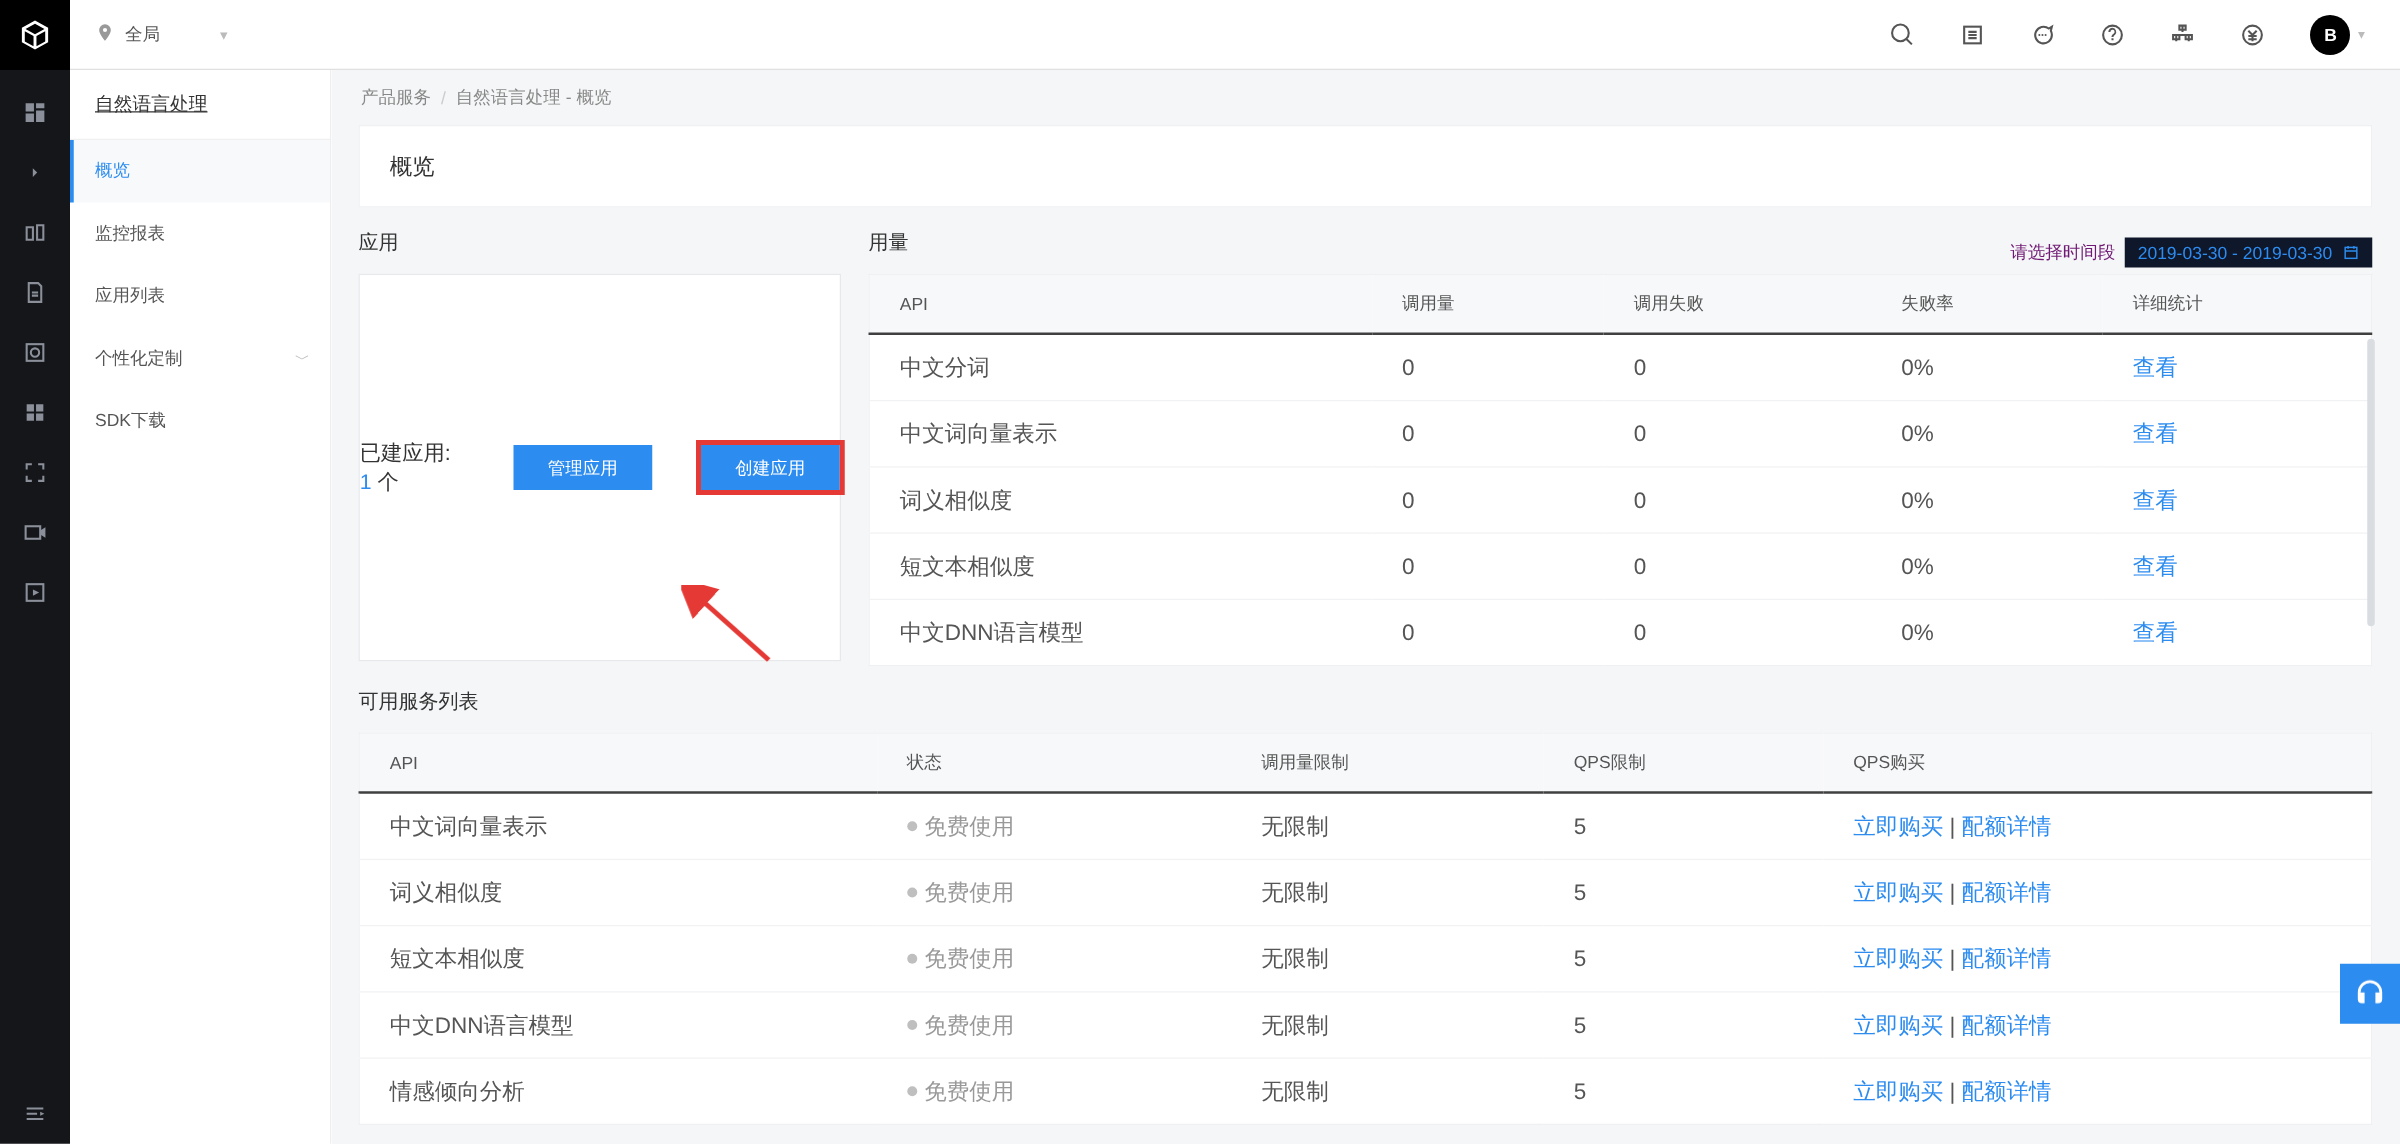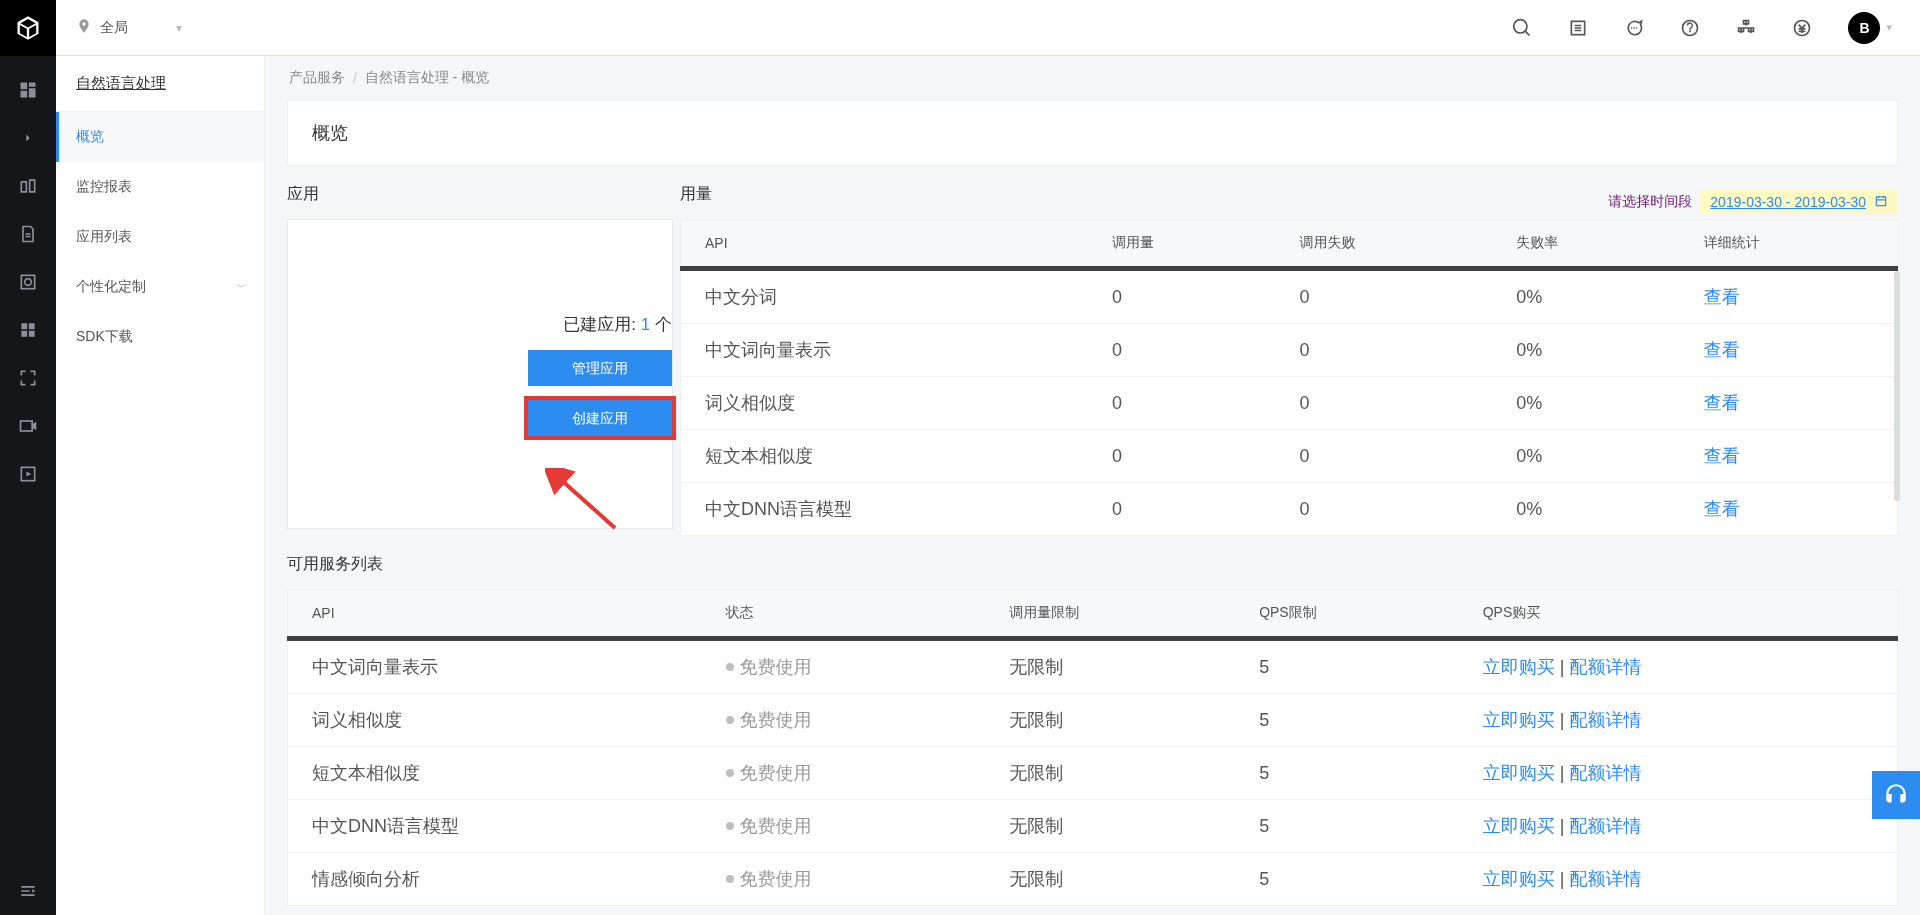--- a/index.html
+++ b/index.html
@@ -98,29 +98,29 @@
   }
   .breadcrumb .sep { margin: 0 8px; color: #ccc; }
 
   .card {
     background: #fff; border: 1px solid #eef0f2;
     margin: 0 22px 18px 22px; padding: 20px 24px;
   }
 
   .card h2.page-title { font-size: 18px; font-weight: 500; color: #333; }
 
-  .flex-row { display: flex; gap: 7px; margin: 0 22px 18px 22px; }
+  .flex-row { display: flex; gap: 22px; margin: 0 22px 18px 22px; }
   .panel { background: transparent; }
   .panel .panel-title { font-size: 16px; margin-bottom: 14px; color: #333; }
 
   .app-panel { width: 386px; }
   .app-box {
     border: 1px solid #e6e8eb; background: #fff;
-    height: 310px; display: flex; flex-direction: column;
-    align-items: flex-end; justify-content: center; gap: 14px;
+    height: 310px; display: flex; flex-direction: row;
+    align-items: center; justify-content: center; gap: 14px;
   }
   .app-box .built { font-size: 17px; color: #333; }
   .app-box .built .cnt { color: #2d8cf0; }
   .app-box .btn {
     width: 144px; height: 36px; line-height: 36px; text-align: center;
     background: #2d8cf0; color: #fff; font-size: 14px; cursor: pointer;
     border: none;
     margin-left: 25px;
   }
   .app-box .btn.highlight-red {
@@ -128,32 +128,32 @@
   }
 
   .usage-panel { flex: 1; position: relative; }
   .usage-panel .panel-head { display:flex; align-items:center; }
   .usage-panel .panel-head .panel-title { flex:1; }
   .usage-panel .date-pick {
     display: flex; align-items: center; gap: 8px; font-size: 14px;
   }
   .usage-panel .date-pick .lbl { color: #701a75; }
   .usage-panel .date-pick .range {
-    background: #fef9c3; padding: 4px 10px; color: #2d8cf0;
-    display: inline-flex; gap: 8px; cursor: pointer; text-decoration: underline;
+    background: #0f172a; padding: 4px 10px; color: #2d8cf0;
+    display: inline-flex; align-items: center; gap: 8px; cursor: pointer;
   }
 
   table.data {
     width: 100%; border-collapse: collapse; background: #fff;
     border: 1px solid #eef0f2;
   }
   table.data th {
     text-align: left; font-weight: 400; color: #555;
     background: #f7f8fa; padding: 14px 24px; font-size: 14px;
-    border-bottom: 5px solid #404040;
+    border-bottom: 2px solid #404040;
   }
   table.data td {
     padding: 14px 24px; color: #555; font-size: 18px;
     border-bottom: 1px solid #f1f2f4;
   }
   table.data tr:last-child td { border-bottom: none; }
   a.link { color: #2d8cf0; text-decoration: none; cursor: pointer; }
 
   .services-panel { margin: 0 22px; }
   .status-dot {

